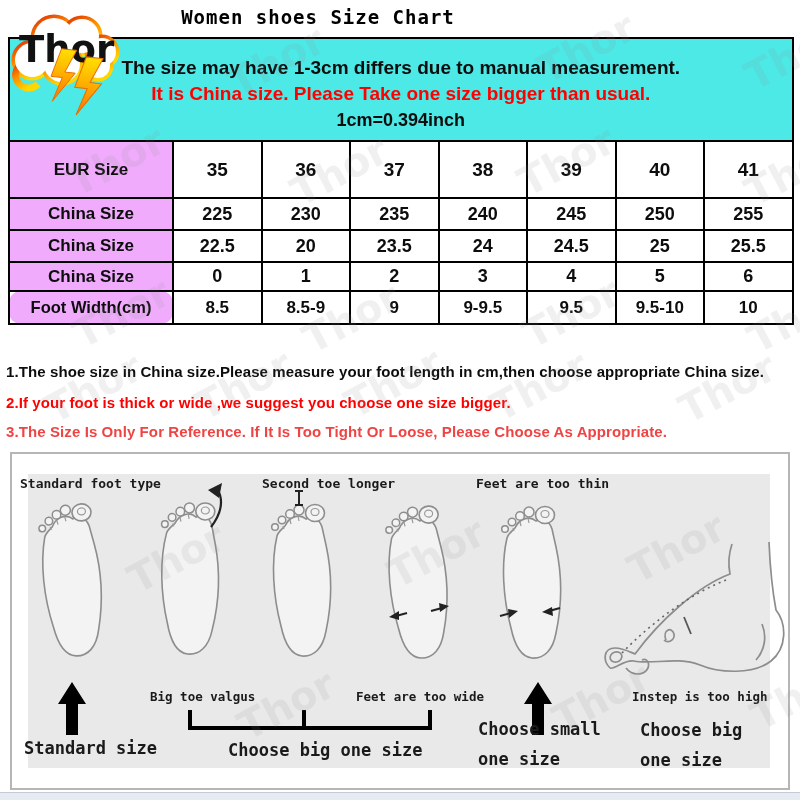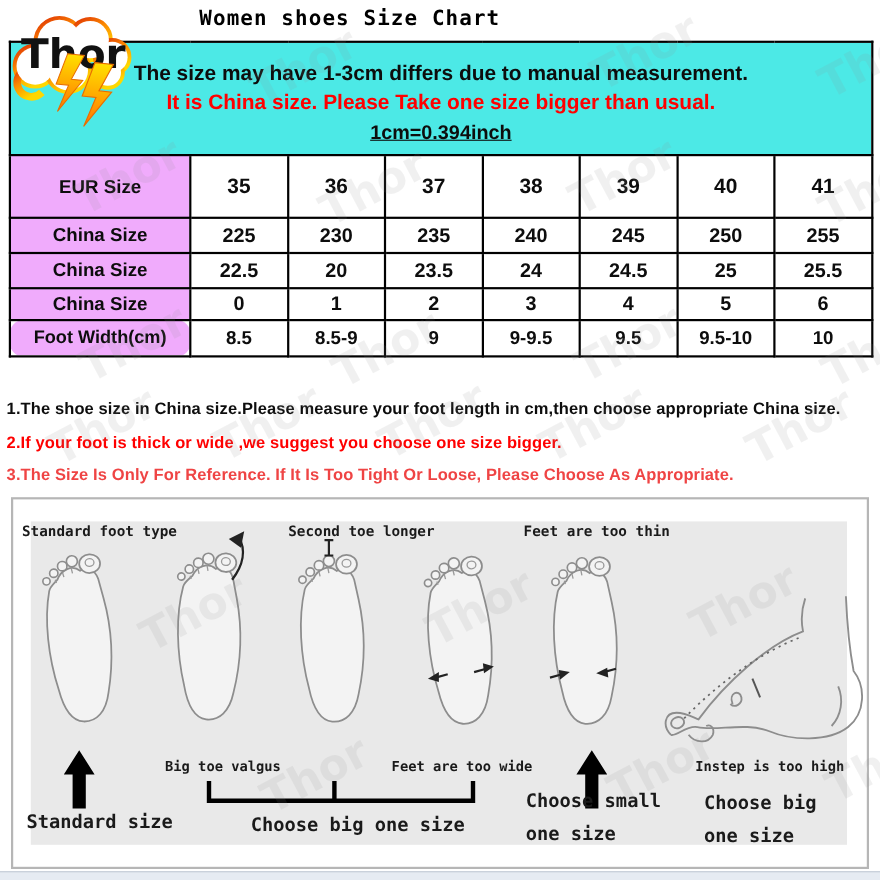--- a/index.html
+++ b/index.html
@@ -26,21 +26,21 @@
   }
   .sizetable col.c0{width:164px}
   .sizetable col.cn{width:88.5px}
   .sizetable td{
     border:2px solid #000;text-align:center;vertical-align:middle;
     font-weight:bold;color:#0d0d0d;padding:0;overflow:hidden;
   }
   .sizetable td.notice-cell{background:#4ce9e6;height:101px;}
   .notice-line1{font-size:19px;margin:8px 0 2px 0;}
   .notice-line2{font-size:19px;color:#ff0000;margin:4px 0 2px 0;}
-  .notice-line3{font-size:18px;margin:5px 0 0 0;text-decoration:underline;}
+  .notice-line3{font-size:18px;margin:5px 0 0 0;}
   .sizetable td.lbl{background:#f0abfc;font-size:17px;}
   tr.r-eur td{height:55px;font-size:19px;}
   tr.r-mid td{height:30px;font-size:18px;}
   tr.r-idx td{height:27px;font-size:18px;}
   tr.r-len td{height:31px;font-size:16px;letter-spacing:-0.2px;}
   tr.r-len td.lbl{font-size:16.5px;letter-spacing:0;}
   tr.r-wid td{height:31px;font-size:17px;border-radius:12px;}
   tr.r-wid td.lbl{font-size:16.5px;}
   
   .note{position:absolute;left:6px;font-weight:bold;font-size:15px;

